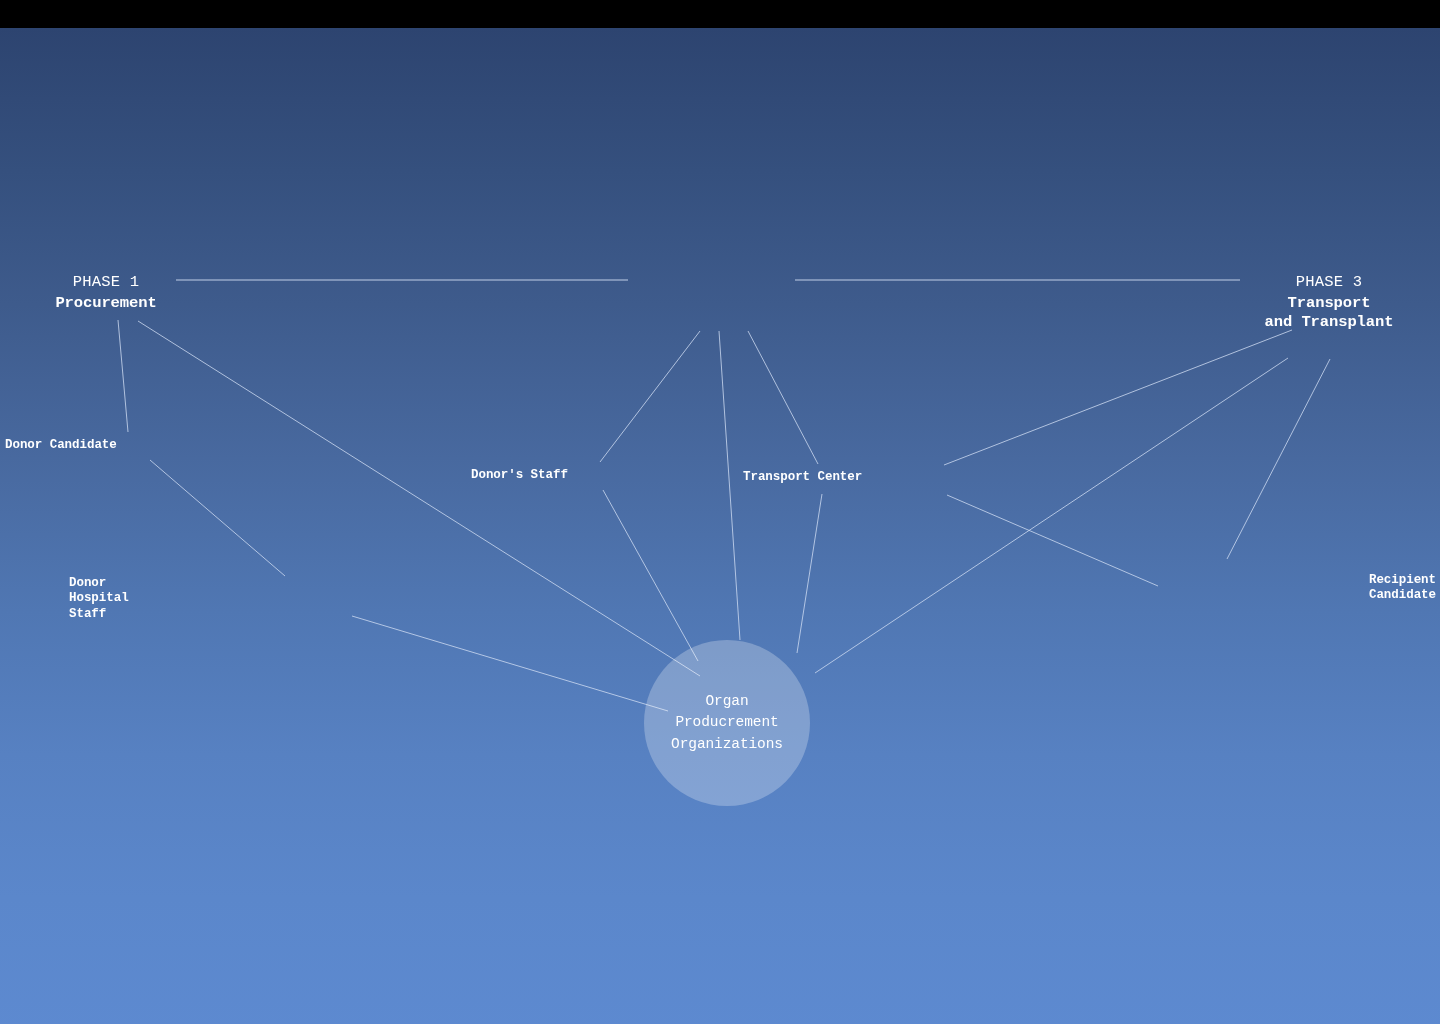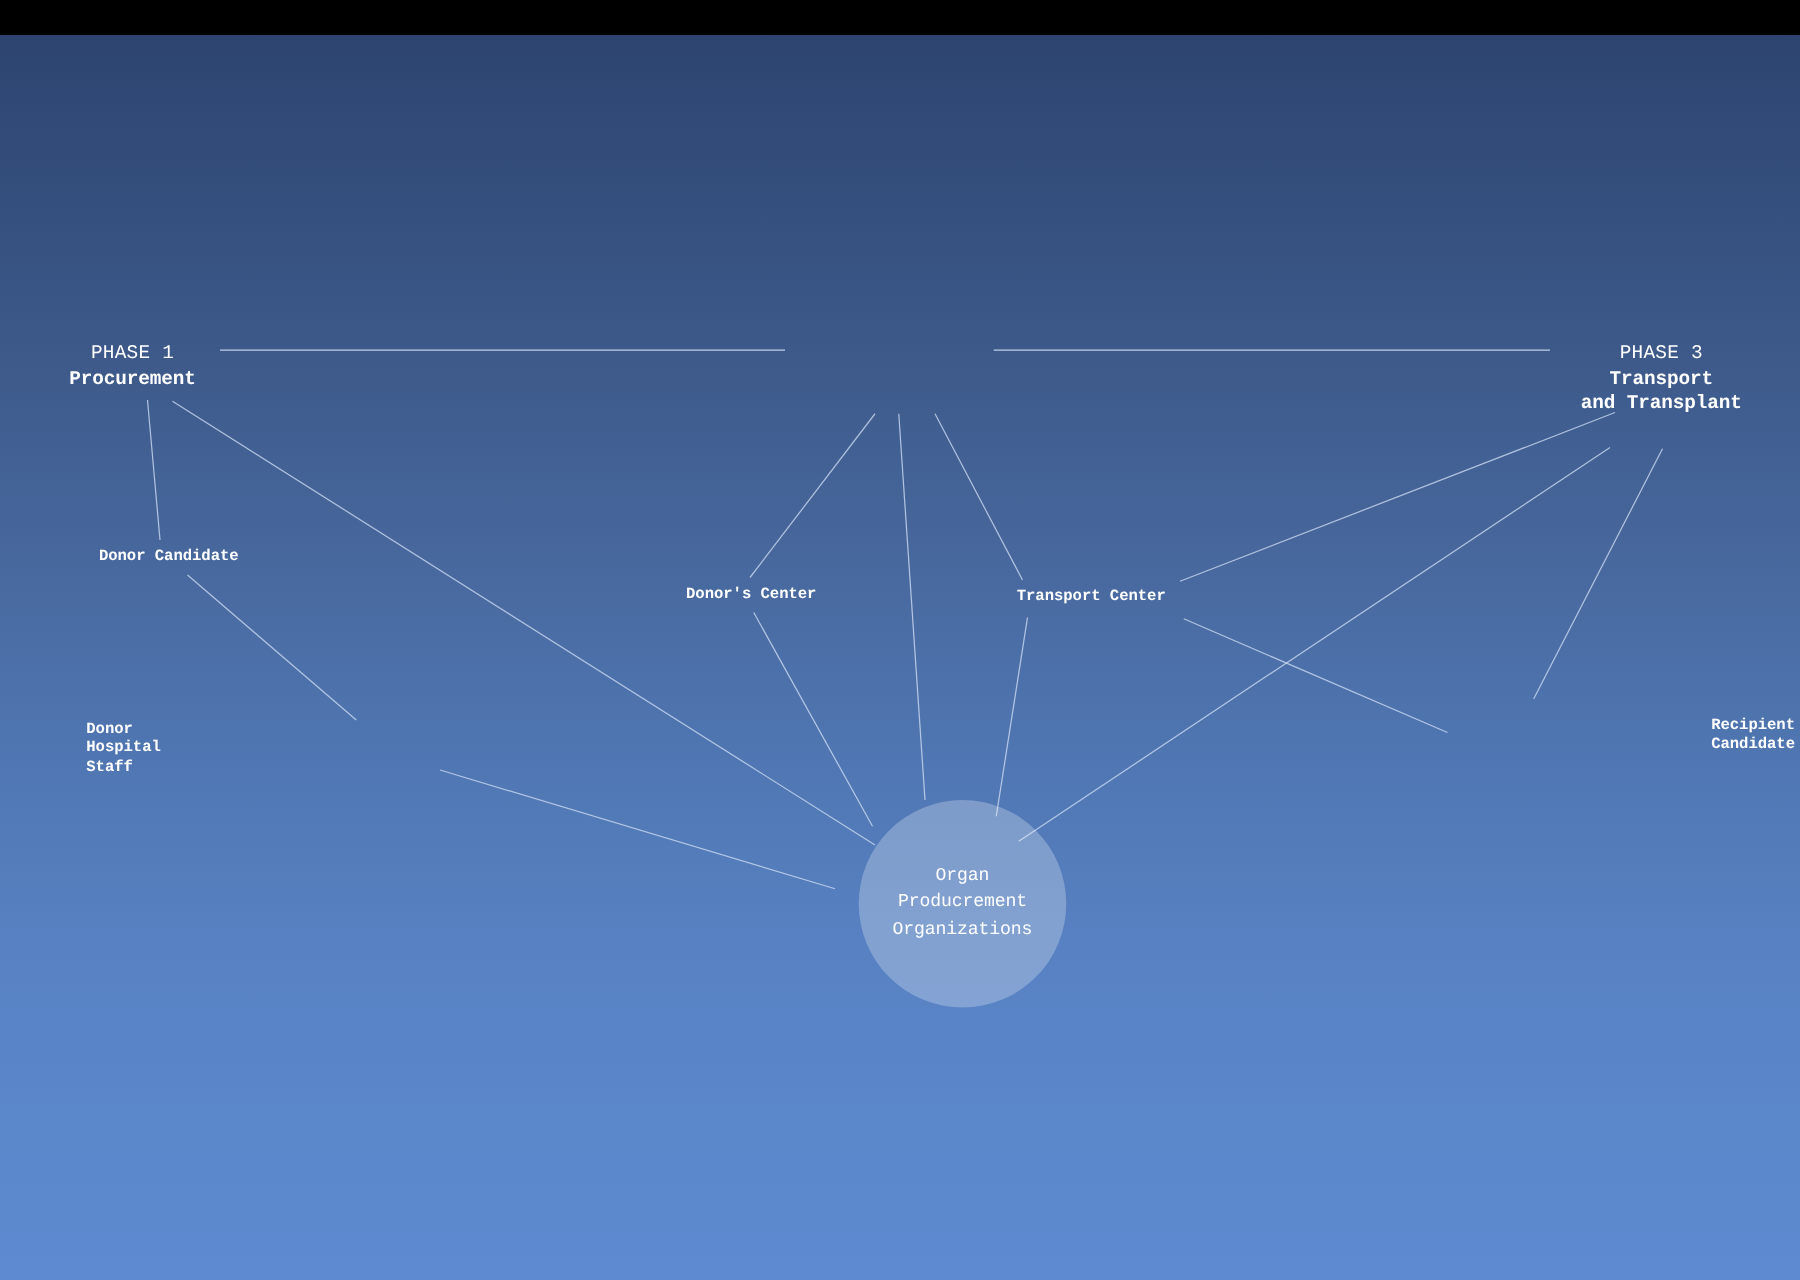--- a/index.html
+++ b/index.html
@@ -72,21 +72,21 @@
     margin-top: 2px;
   }
 
   .node {
     font-size: 12.5px;
     font-weight: 700;
     letter-spacing: -0.05px;
   }
   .node.ta-right { text-align: left; }
   .node.ta-left  { text-align: right; }
-  .node.ta-center{ text-align: center; }
+  .node.ta-center{ text-align: left; }
 
   .hub {
     position: absolute;
     border-radius: 50%;
     background: rgba(255, 255, 255, 0.26);
     display: flex;
     align-items: center;
     justify-content: center;
   }
   .hub-text {
@@ -130,25 +130,25 @@
       <div class="label phase" style="left: 0px; top: 245px; width: 400px; transform: translateX(-94px);"><span class="ph-kicker">PHASE 1</span><span class="ph-title">Procurement</span></div>
       <div class="label phase" style="left: 0px; top: 245px; width: 400px; transform: translateX(521px);"></div>
       <div class="label phase" style="left: 0px; top: 245px; width: 400px; transform: translateX(1129px);"><span class="ph-kicker">PHASE 3</span><span class="ph-title">Transport
 and Transplant</span></div>
     </div>
   <div id="nodes-layer">
       <div class="label node ta-center" style="top: 410px; width: 260px; left: 5px;">Donor Candidate</div>
       <div class="label node ta-right" style="top: 548px; width: 260px; left: 69px;">Donor
 Hospital
 Staff</div>
-      <div class="label node ta-center" style="top: 440px; width: 260px; left: 471px;">Donor's Center</div>
+      <div class="label node ta-center" style="top: 440px; width: 260px; left: 471px;">Donor's Staff</div>
       <div class="label node ta-center" style="top: 442px; width: 260px; left: 743px;">Transport Center</div>
       <div class="label node ta-left" style="top: 545px; width: 260px; left: 1176px;">Recipient
 Candidate</div>
     </div>
 
-  <div class="hub" id="hub-circle" style="left: 687px; top: 612px; width: 166px; height: 166px; background: rgba(255, 255, 255, 0.26);">
+  <div class="hub" id="hub-circle" style="left: 644px; top: 612px; width: 166px; height: 166px; background: rgba(255, 255, 255, 0.26);">
     <div class="hub-text">Organ
 Producrement
 Organizations</div>
   </div>
 
 </div>
 
 </body></html>

